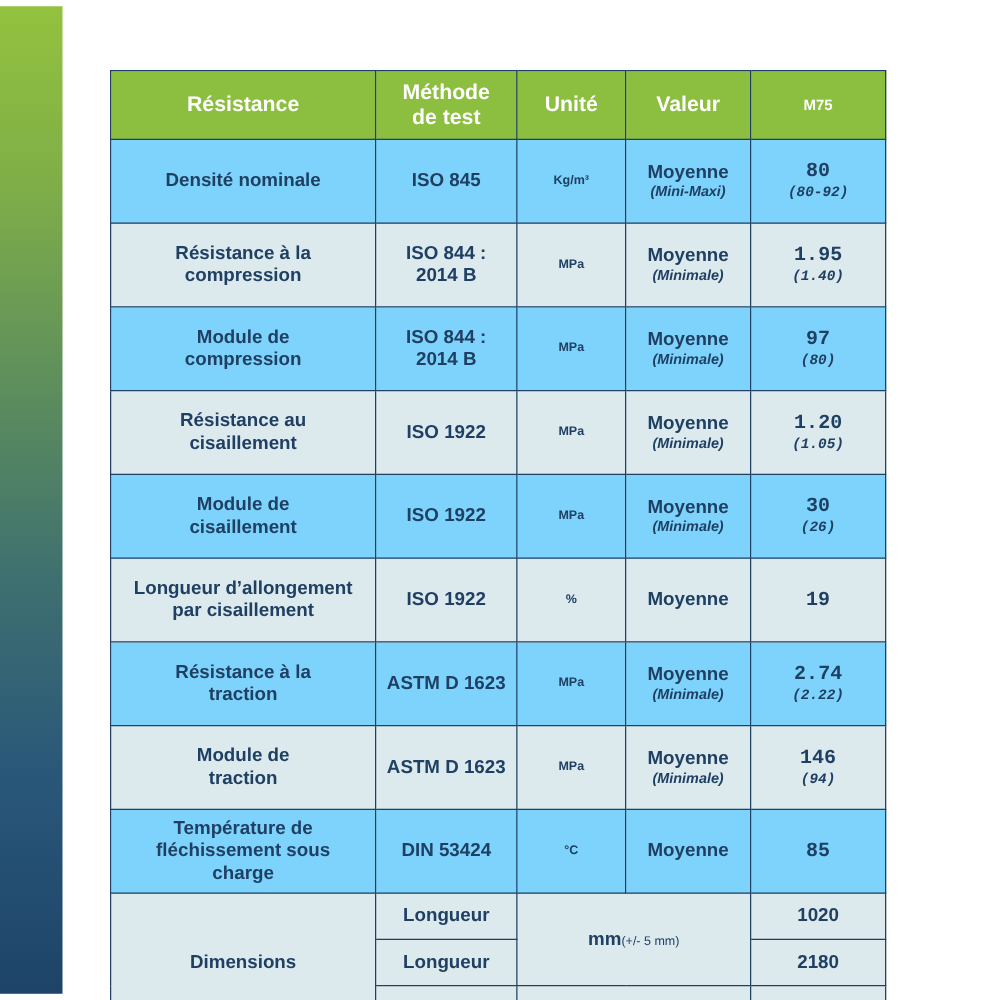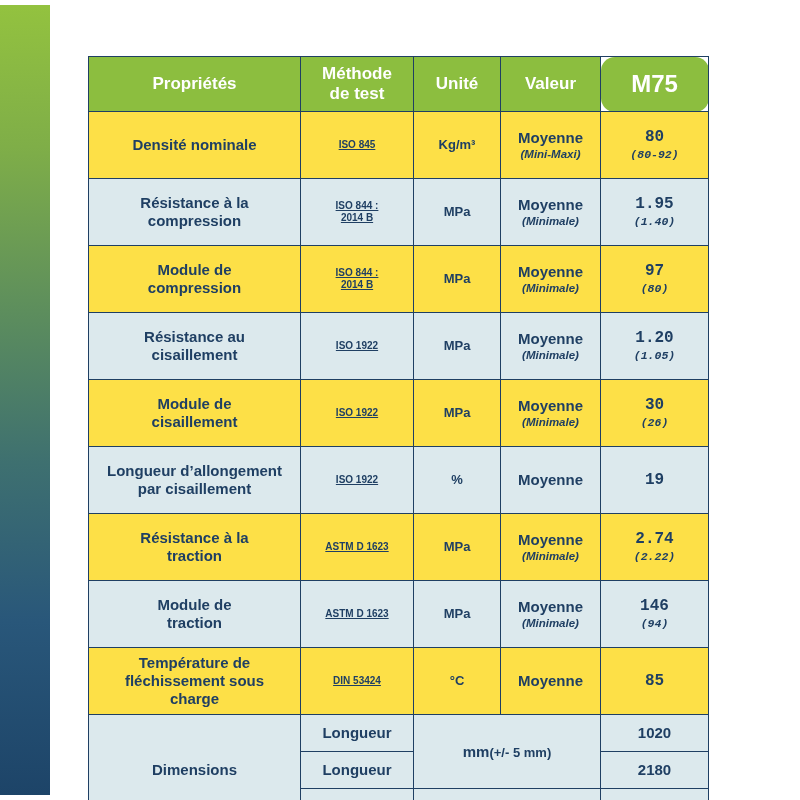--- a/index.html
+++ b/index.html
@@ -59,43 +59,41 @@
   
   thead th {
     background: #8CBE3F;
     color: #ffffff;
     font-size: 17px;
     font-weight: bold;
     height: 50px;
     border-color: #1F3F63;
   }
   thead th.grade {
-    font-size: 24px;
-    border-radius: 14px;
-  }
-
-  
-  tbody tr.r-white > td { background: #fde047; }
+    font-size: 12px;
+  }
+
+  
+  tbody tr.r-white > td { background: #7dd3fc; }
   tbody tr.r-blue  > td { background: #DCE9ED; }
 
   td.cell-blue  { background: #DCE9ED !important; }
 
   tr.data-row > td { height: 62px; }
 
   td.prop {
     font-size: 15px;
     font-weight: bold;
   }
   td.meth {
+    font-size: 15px;
+    font-weight: bold;
+  }
+  td.unit {
     font-size: 10px;
-    font-weight: bold;
-    text-decoration: underline;
-  }
-  td.unit {
-    font-size: 13px;
     font-weight: bold;
   }
   td.val, td.m75 {
     font-size: 15px;
     font-weight: bold;
   }
   td.m75 {
     font-size: 16px;
     font-family: Liberation Mono, monospace;
   }
@@ -117,22 +115,22 @@
   }
   td.dim-sub {
     font-size: 15px;
     font-weight: bold;
   }
   td.dim-unit {
     font-size: 15px;
     font-weight: bold;
   }
   td.dim-unit .tol {
-    font-size: 13px;
-    font-weight: bold;
+    font-size: 10px;
+    font-weight: normal;
   }
   td.dim-val {
     font-size: 15px;
     font-weight: bold;
   }
 </style>
 </head>
 <body>
 
 <div id="accent-bar"></div>
@@ -142,21 +140,21 @@
     <colgroup>
       <col class="c-prop">
         <col class="c-meth">
         <col class="c-unit">
         <col class="c-val">
         <col class="c-m75">
     </colgroup>
 
     <thead>
       <tr>
-        <th>Propriétés</th>
+        <th>Résistance</th>
         <th>
           <span class="main-line">Méthode</span>
           <span class="main-line">de test</span>
         </th>
         <th>Unité</th>
         <th>Valeur</th>
         <th class="grade">M75</th>
       </tr>
     </thead>
 

